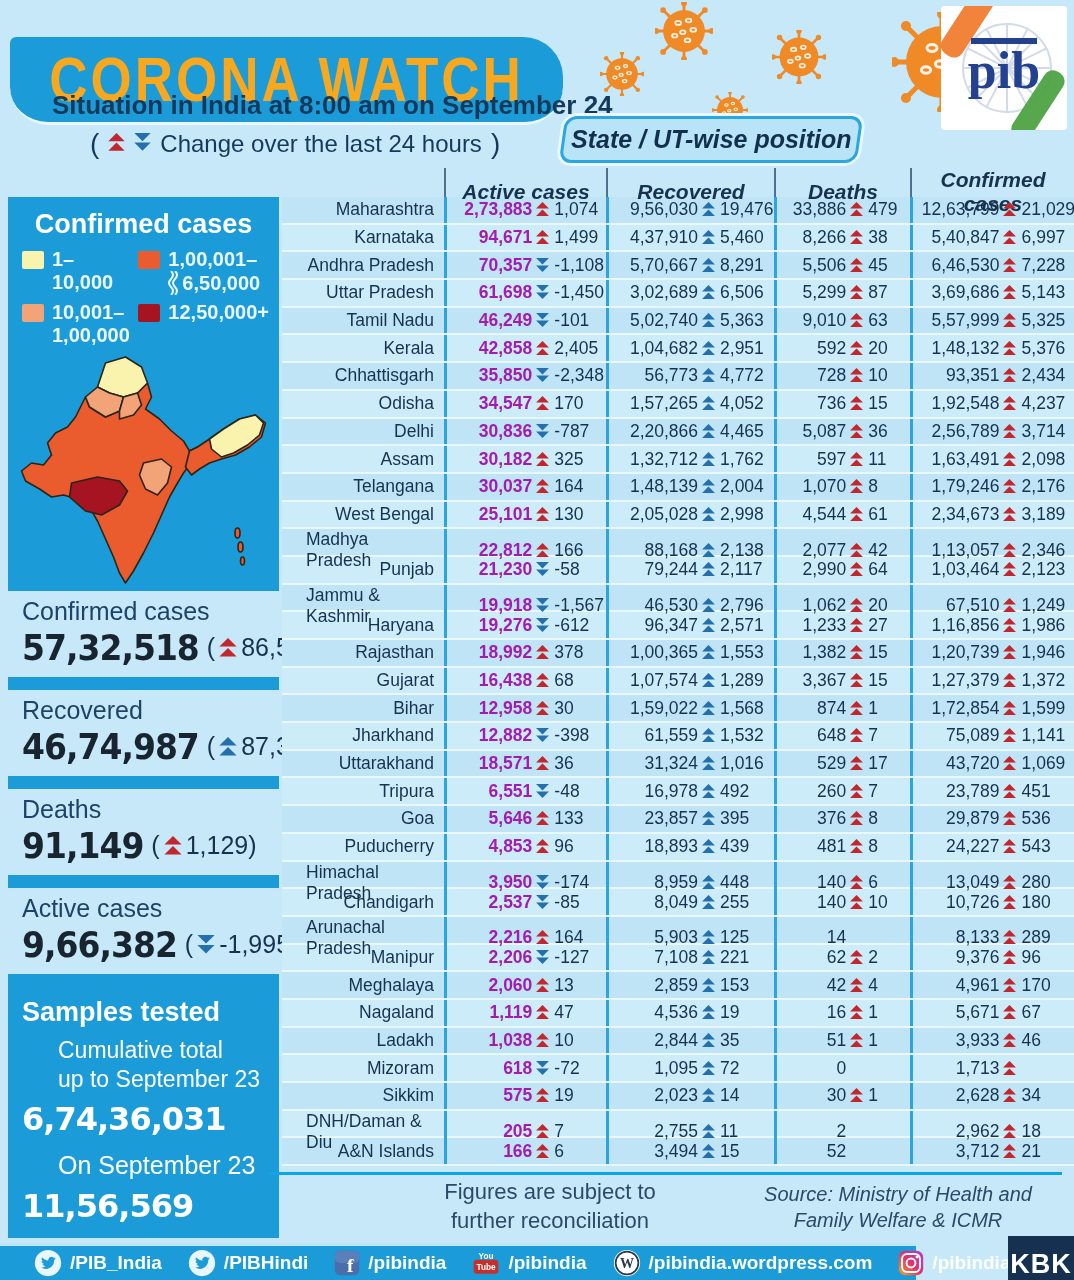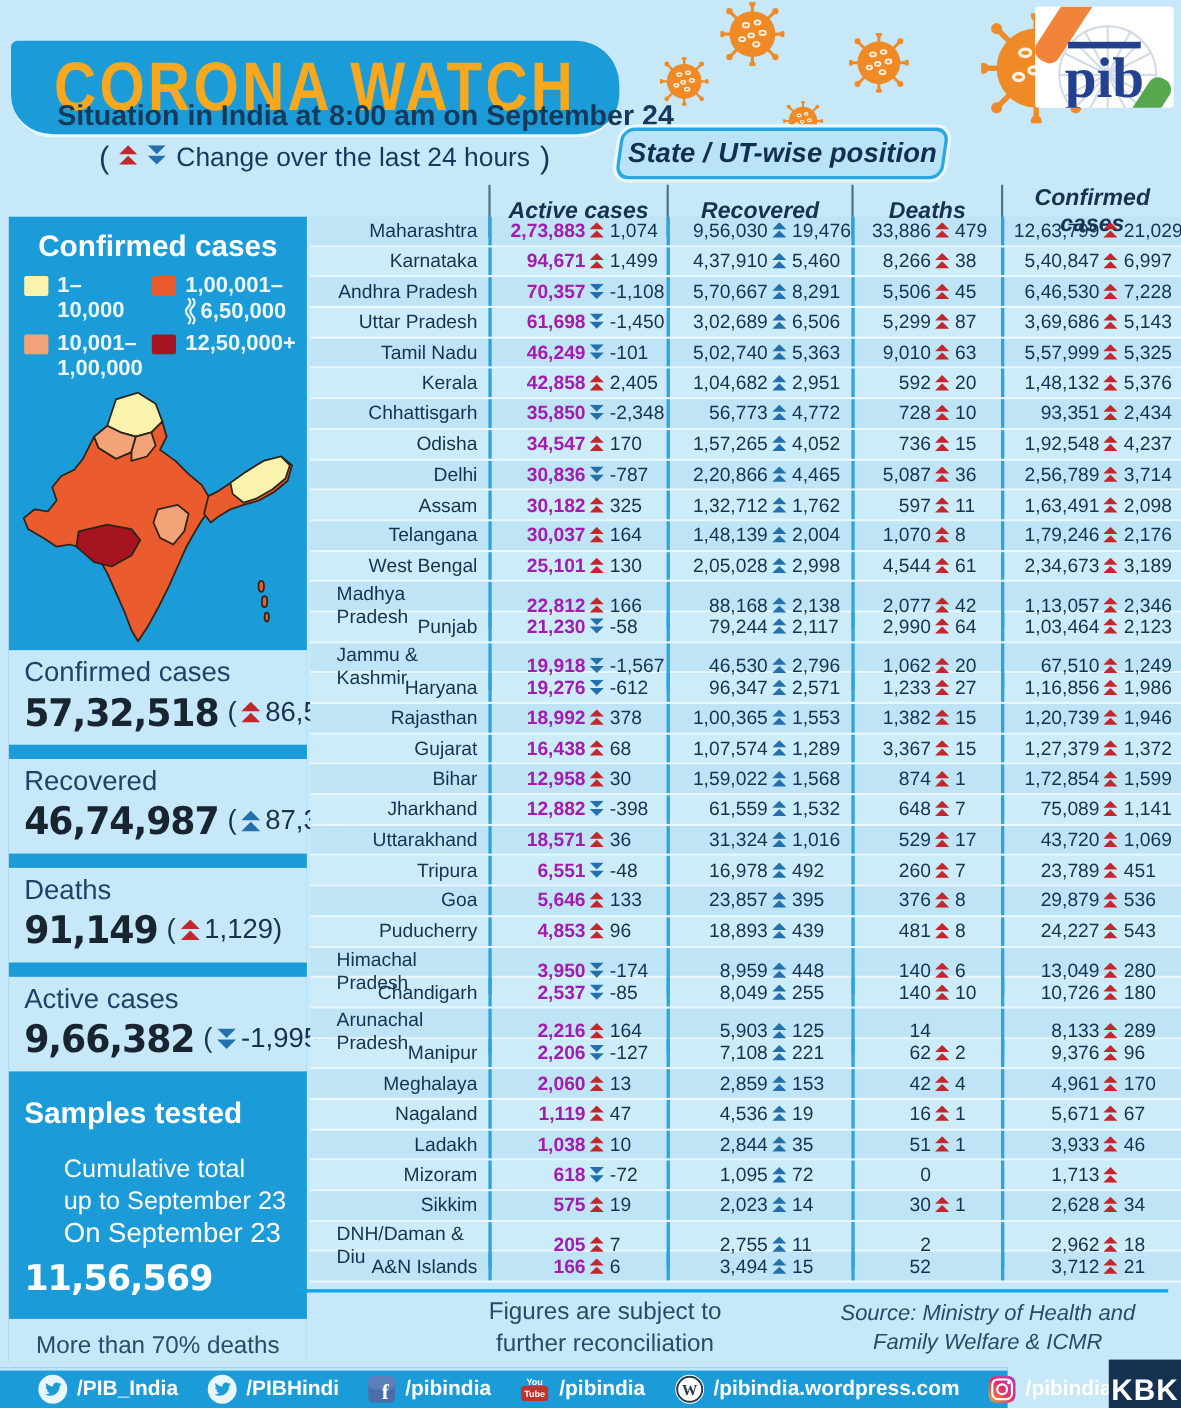--- a/index.html
+++ b/index.html
@@ -13,41 +13,41 @@
   .title-band h1 { color:#f7a81f; font-size:53px; font-weight:900; letter-spacing:3px;
     transform:scaleY(1.18); white-space:nowrap; }
   .subtitle { position:absolute; left:52px; top:90px; font-size:26px; font-weight:bold; color:#15395a; }
   .change-note { position:absolute; left:90px; top:128px; font-size:24px; color:#15395a;
     display:flex; align-items:center; gap:9px; }
   .change-note .paren { font-size:28px; }
   .badge { position:absolute; left:562px; top:116px; width:298px; height:47px; transform:skewX(-8deg);
     background:#b9e3f7; border:3px solid #2aa7e0; border-radius:12px; box-shadow:0 0 0 3px #eaf7fe;
     display:flex; align-items:center; justify-content:center; }
   .badge span { transform:skewX(8deg); font-size:25px; font-weight:bold; font-style:italic; color:#12304d; }
-  .logo-card { position:absolute; left:941px; top:6px; width:126px; height:92px; background:#ffffff;
+  .logo-card { position:absolute; left:941px; top:6px; width:126px; height:124px; background:#ffffff;
     border-radius:3px; overflow:hidden; }
   .virus { position:absolute; }
 
   
   .sidebar { position:absolute; left:8px; top:197px; width:271px; height:1041px; background:#1b9cd9;
     display:flex; flex-direction:column; }
   .legend-title { color:#ffffff; font-size:27px; font-weight:bold; text-align:center; margin:12px 0 8px; }
   .legend-grid { display:grid; grid-template-columns:1fr 1.15fr; gap:6px 4px; padding:0 10px 6px 14px; }
   .legend-item { display:flex; gap:8px; color:#eaf7fe; font-size:20px; line-height:1.15; }
   .legend-item .swatch { width:22px; height:18px; margin-top:3px; flex:0 0 22px; border-radius:2px; }
   .legend-item .lline { display:flex; align-items:center; gap:4px;font-weight:bold; }
   .map-box { width:271px; height:238px; }
   .stat-panel { background:#c6e8f8; padding:6px 14px 10px; margin-bottom:13px; }
   .stat-label { font-size:25px; color:#1d4466; }
   .stat-valrow { display:flex; align-items:center; gap:8px; margin-top:2px; }
   .stat-value { font-family:"DejaVu Sans", sans-serif; font-size:33px; font-weight:bold; color:#18242f;
     letter-spacing:-1px; transform:scaleY(1.05); }
   .stat-delta { font-size:25px; color:#18324e; display:flex; align-items:center; gap:4px; }
   .samples { color:#ffffff; padding:10px 14px 6px; }
-  .samples-title { font-size:27px; font-weight:bold; margin-bottom:20px; }
+  .samples-title { font-size:27px; font-weight:bold; margin-bottom:8px; }
   .samples-line { font-size:23px; line-height:1.25;margin-left:36px; }
   .samples-num { font-family:"DejaVu Sans", sans-serif; font-size:32px; font-weight:bold; margin:6px 0 12px;
     letter-spacing:-1px; }
   .side-note { background:#c6e8f8; margin-top:auto; padding:10px 6px 12px; text-align:center;
     font-size:22px; color:#2a4a66; line-height:1.3; }
 
   
   .tbl { position:absolute; left:282px; top:168px; width:792px; }
   .thead { display:grid; grid-template-columns:162px 162px 168px 136px 164px; height:29px; align-items:center; }
   .thead .th { font-size:21px; font-weight:bold; font-style:italic; color:#16324e; text-align:center; }
@@ -284,20 +284,21 @@
                 <polygon points="0,0 12,0 6,6"></polygon>
                 <polygon points="0,7 12,7 6,13"></polygon>
               </svg> -1,995)</span>
     </div>
         </div>
       </div>
     <div class="samples">
       <div class="samples-title">Samples tested</div>
       <div class="samples-line">Cumulative total</div>
       <div class="samples-line">up to September 23</div>
+      <div class="samples-num">6,74,36,031</div>
       <div class="samples-line" style="font-size:25px">On September 23</div>
       <div class="samples-num">11,56,569</div>
     </div>
     <div class="side-note">
       <div>More than 70% deaths</div>
 
     </div>
   </aside>
 
   

